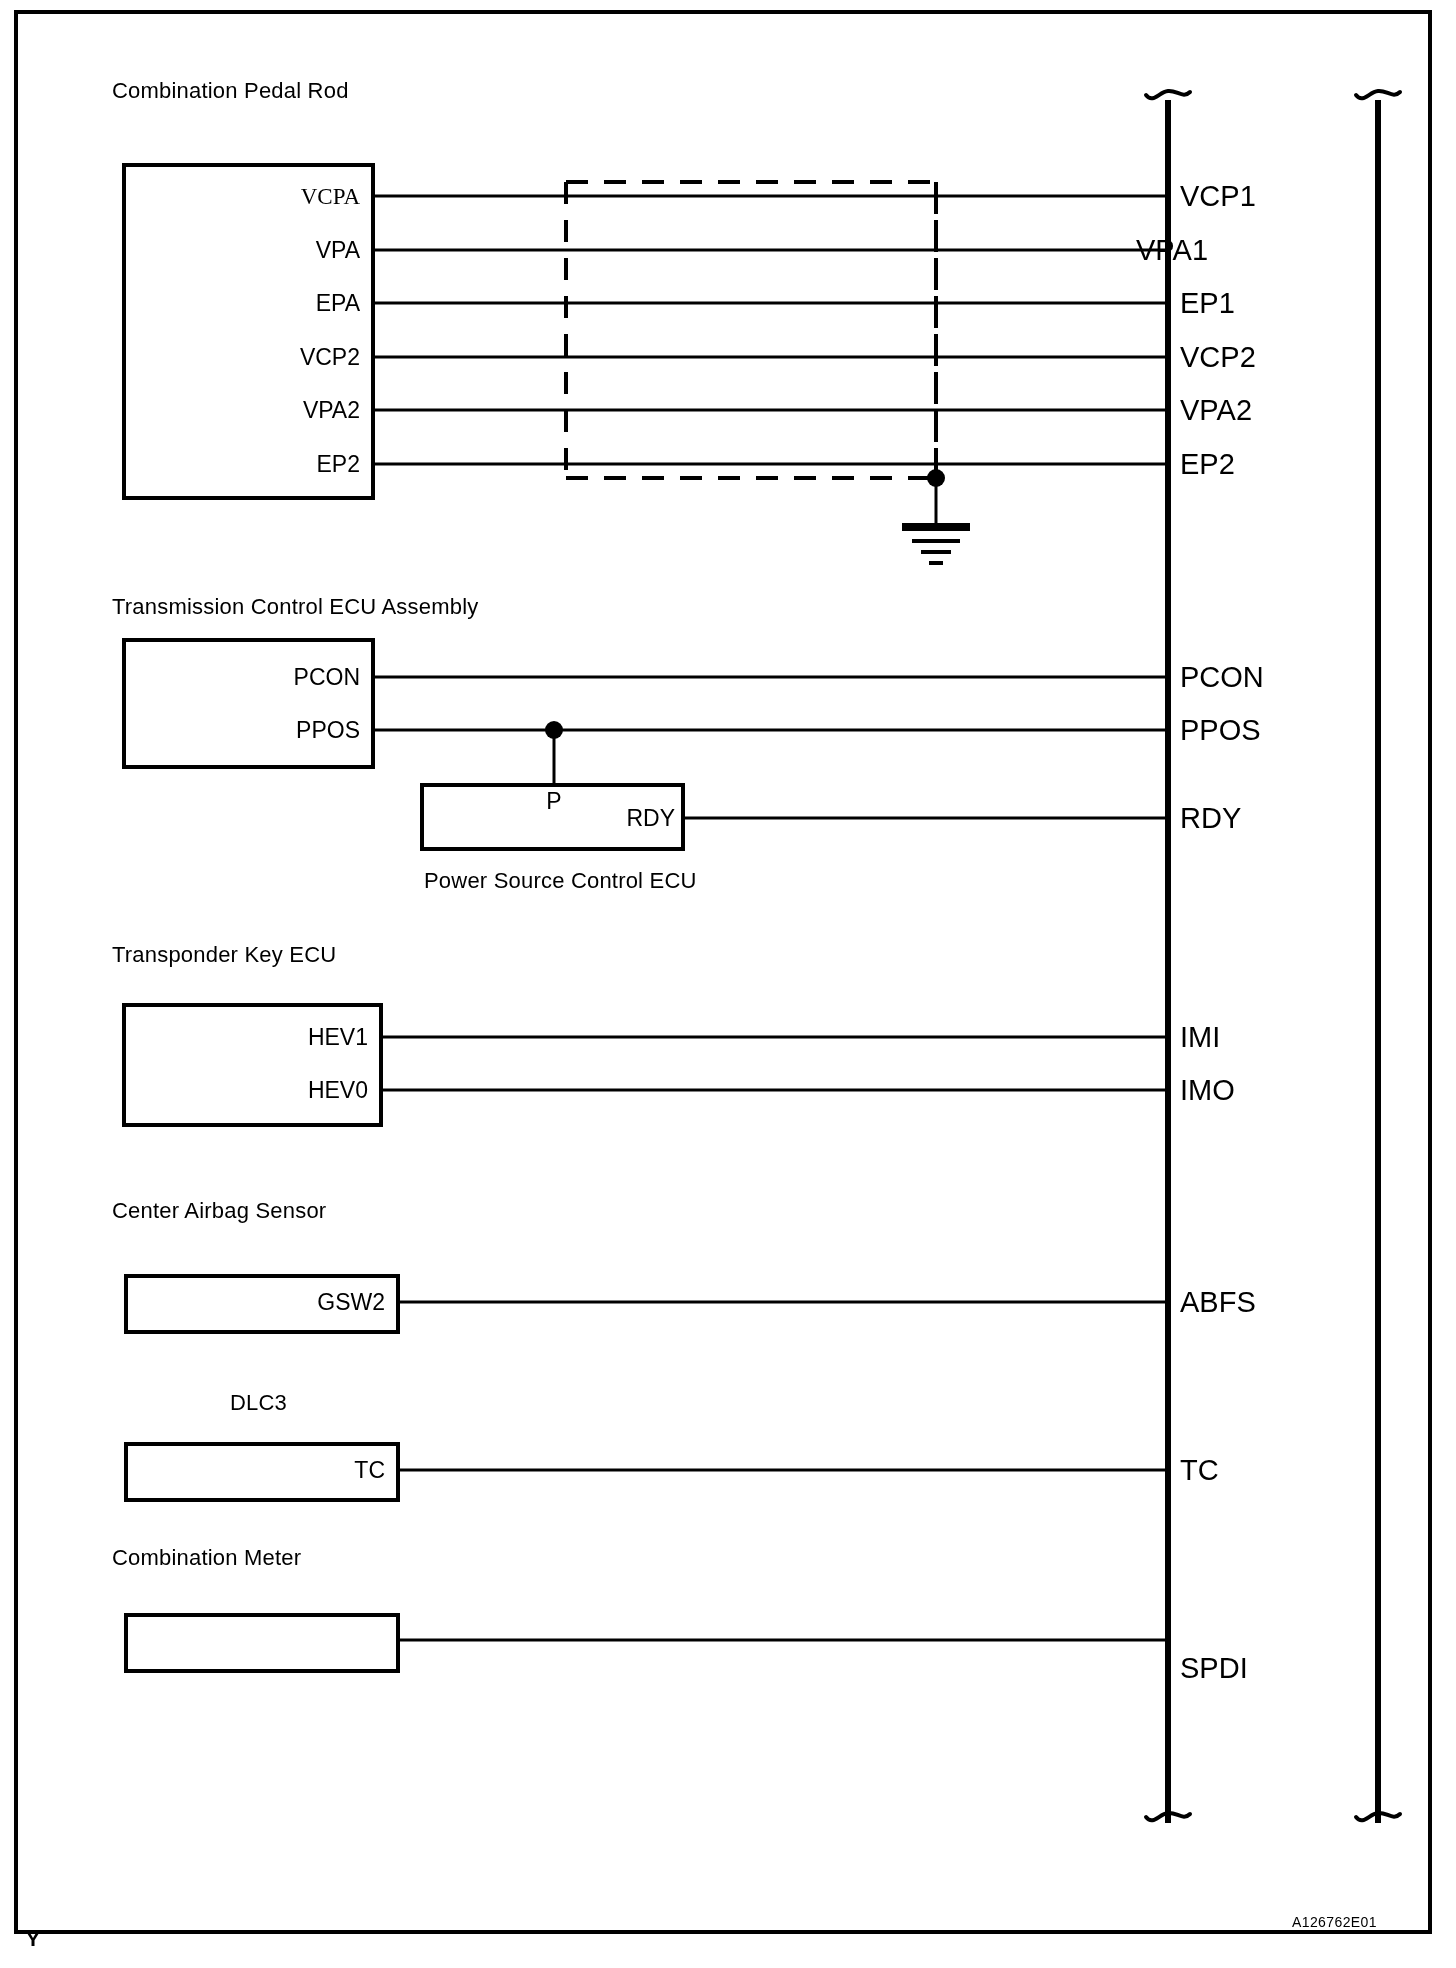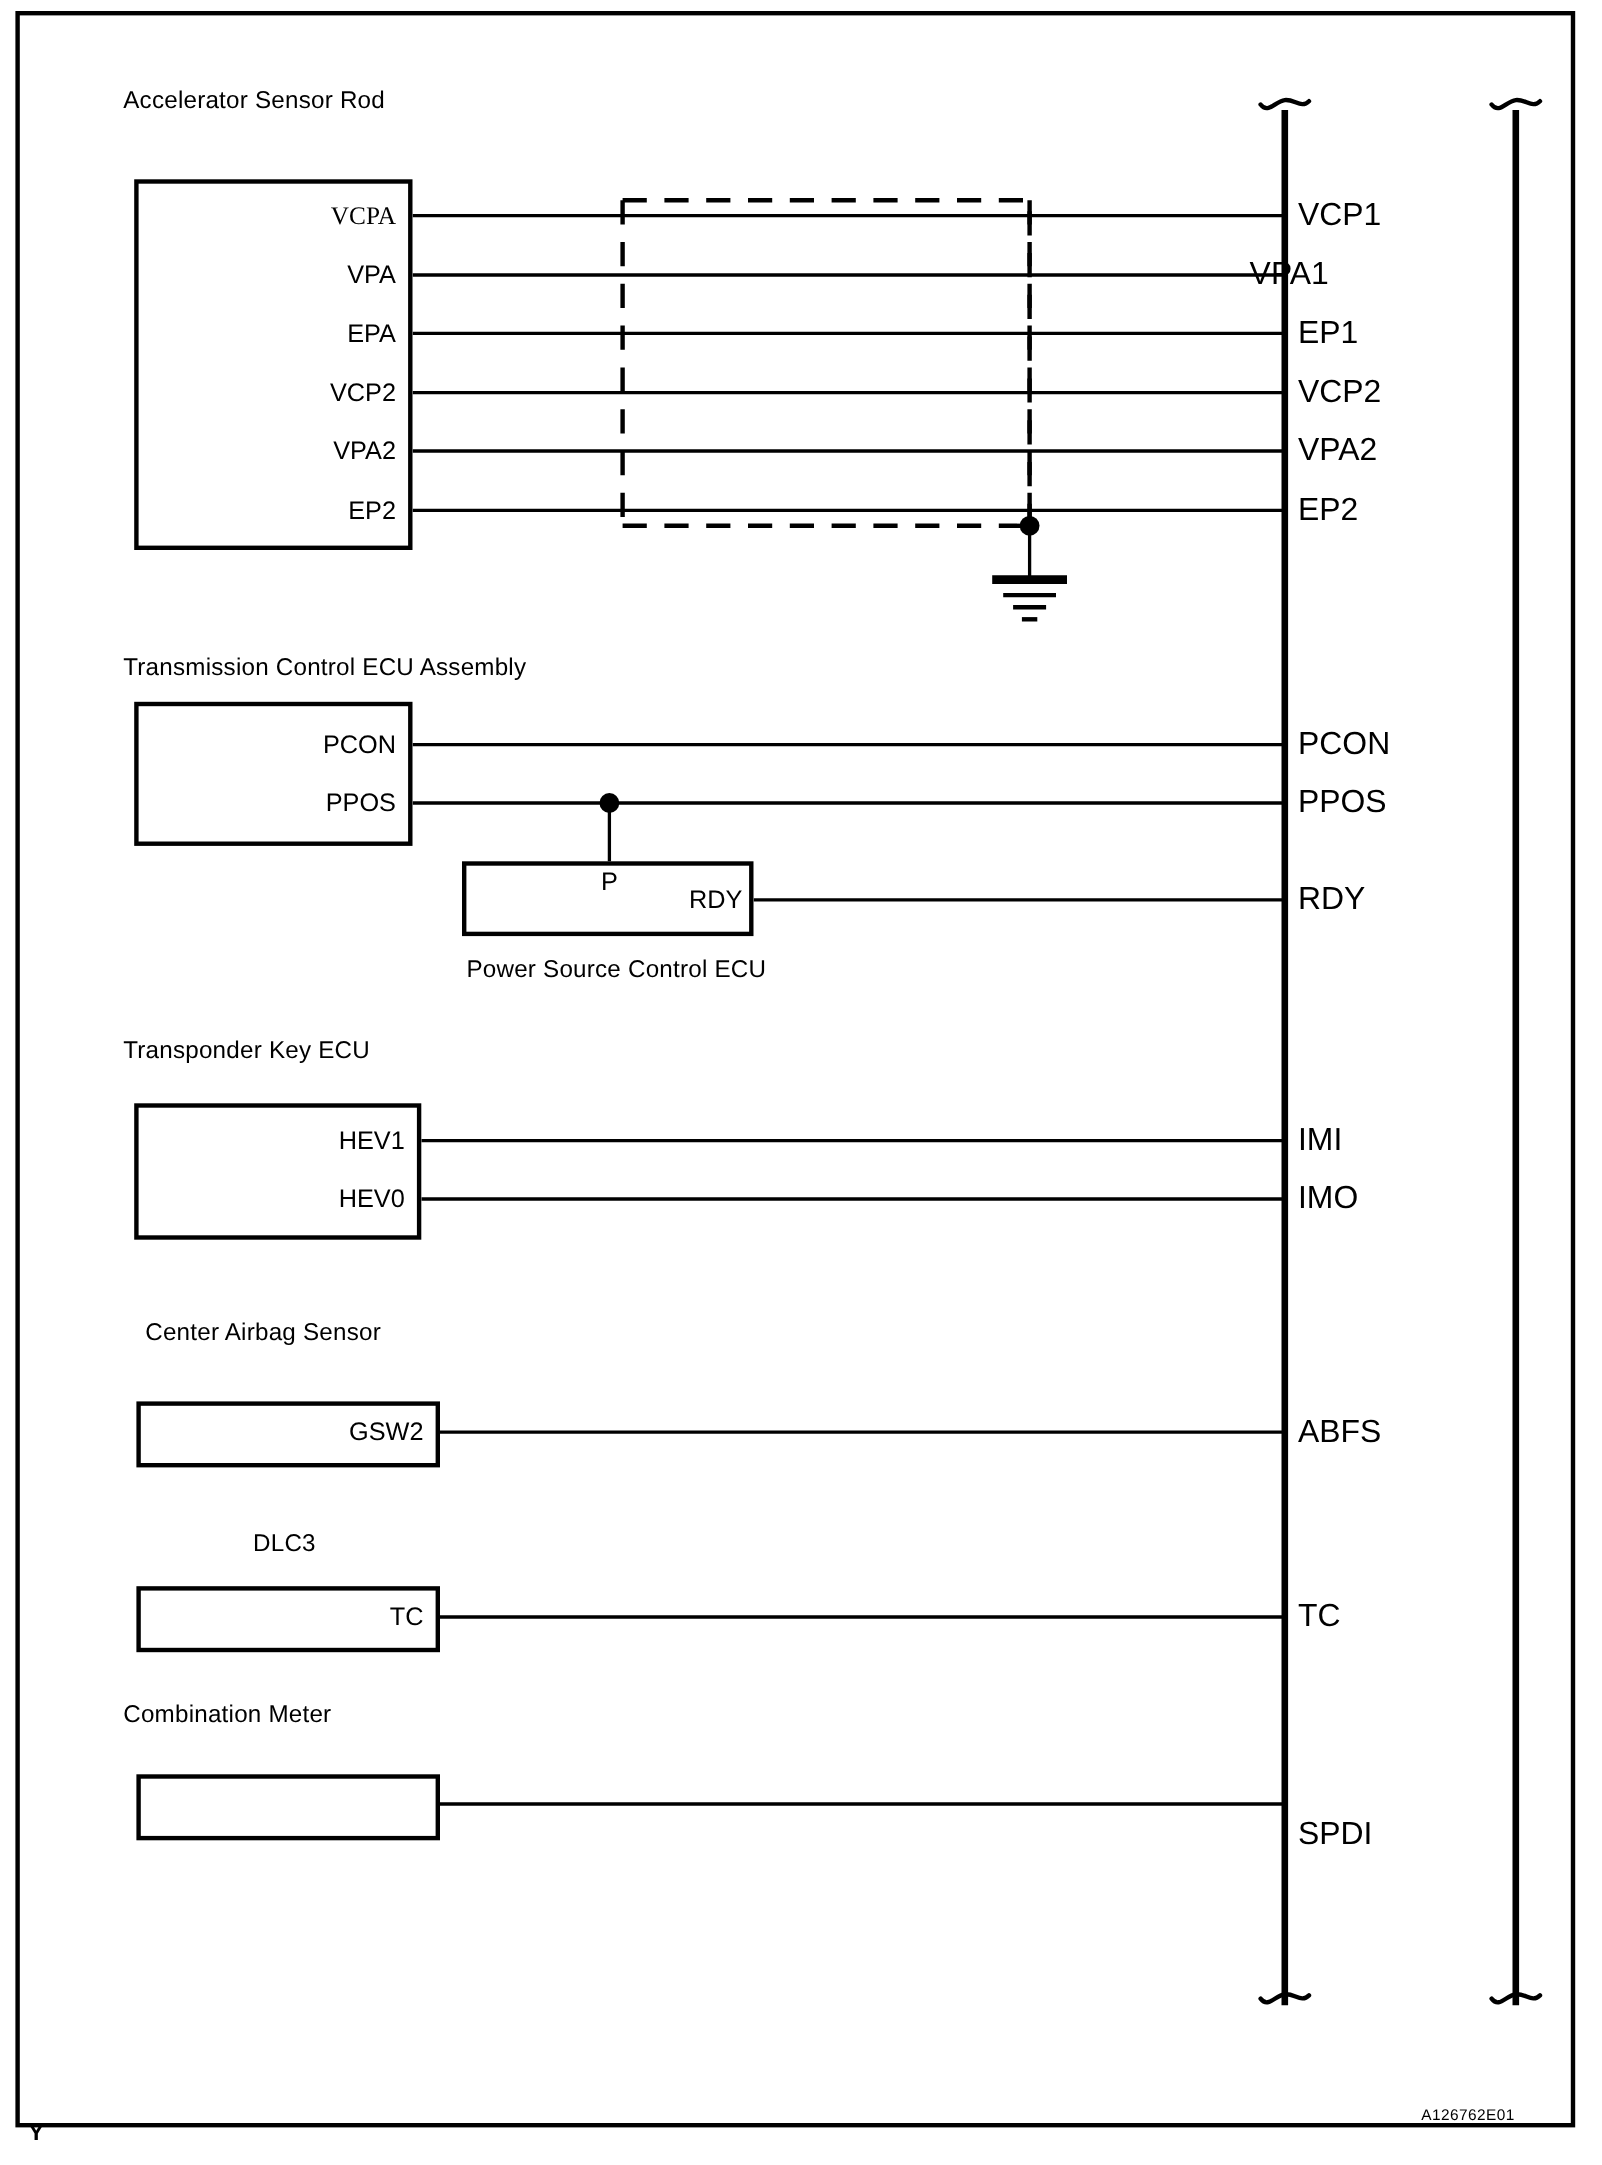--- a/index.html
+++ b/index.html
@@ -152,21 +152,21 @@
     <g>
       <line x1="400" y1="1470" x2="1168" y2="1470" stroke="#000" stroke-width="3"></line>
     </g>
 
     <g>
       <line x1="400" y1="1640" x2="1168" y2="1640" stroke="#000" stroke-width="3"></line>
     </g>
 
   </svg>
 
-  <div class="group-title" style="left:112px; top:78px;">Accelerator Sensor Rod</div>
+  <div class="group-title" style="left:112px; top:78px;">Combination Pedal Rod</div>
 
   <div class="ecu-box" style="left:122px; top:163px; width:253px; height:337px;"></div>
 
   <div class="pin-label" style="left:160px; top:196px; width:200px;font-family:Liberation Serif, serif;">VCPA</div>
   <div class="pin-label" style="left:160px; top:250px; width:200px;">VPA</div>
   <div class="pin-label" style="left:160px; top:303px; width:200px;">EPA</div>
   <div class="pin-label" style="left:160px; top:357px; width:200px;">VCP2</div>
   <div class="pin-label" style="left:160px; top:410px; width:200px;">VPA2</div>
   <div class="pin-label" style="left:160px; top:464px; width:200px;">EP2</div>
 
@@ -199,21 +199,21 @@
   <div class="group-title" style="left:112px; top:942px;">Transponder Key ECU</div>
 
   <div class="ecu-box" style="left:122px; top:1003px; width:261px; height:124px;"></div>
 
   <div class="pin-label" style="left:170px; top:1037px; width:198px;">HEV1</div>
   <div class="pin-label" style="left:170px; top:1090px; width:198px;">HEV0</div>
 
   <div class="bus-label" style="left:1180px; top:1037px;">IMI</div>
   <div class="bus-label" style="left:1180px; top:1090px;">IMO</div>
 
-  <div class="group-title" style="left:112px; top:1198px;margin-left:20px;">Center Airbag Sensor</div>
+  <div class="group-title" style="left:112px; top:1198px;">Center Airbag Sensor</div>
 
   <div class="ecu-box" style="left:124px; top:1274px; width:276px; height:60px;"></div>
 
   <div class="pin-label" style="left:190px; top:1302px; width:195px;">GSW2</div>
 
   <div class="bus-label" style="left:1180px; top:1302px;">ABFS</div>
 
   <div class="group-title" style="left:230px; top:1390px;">DLC3</div>
 
   <div class="ecu-box" style="left:124px; top:1442px; width:276px; height:60px;"></div>

